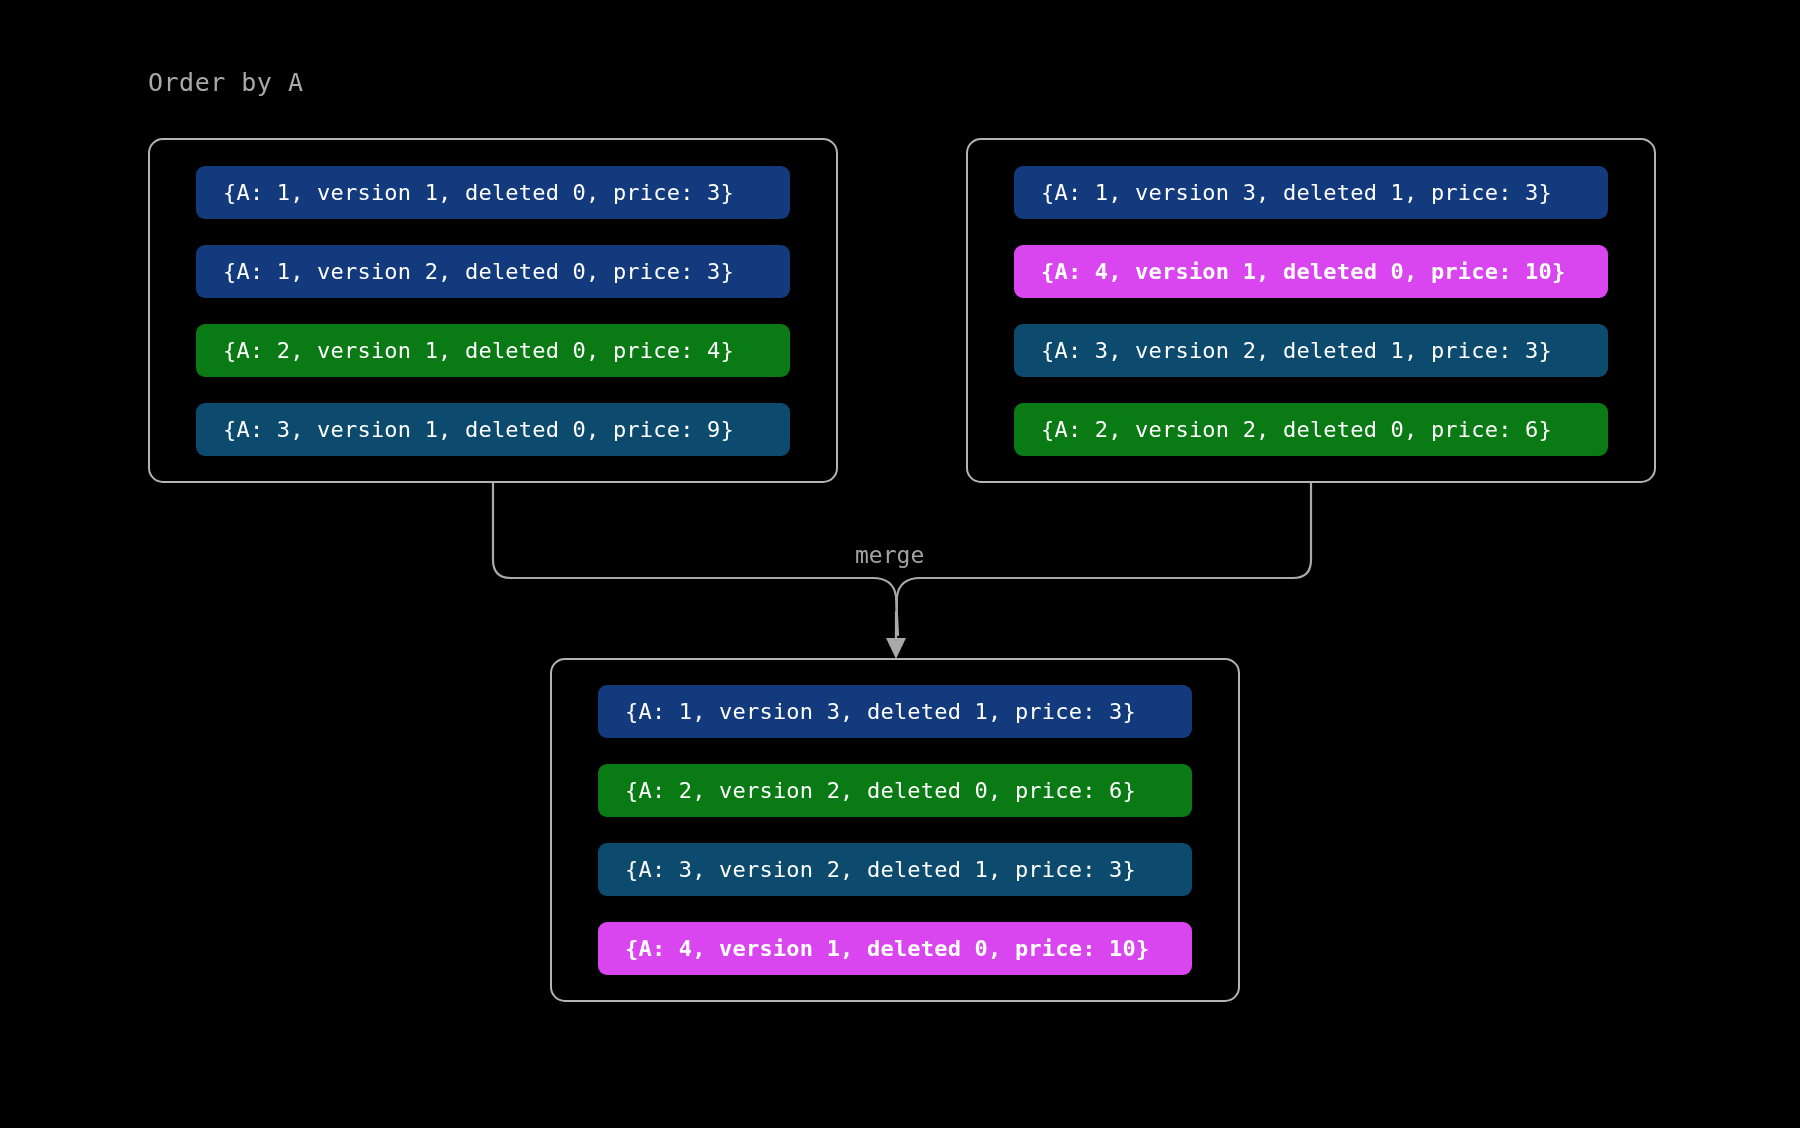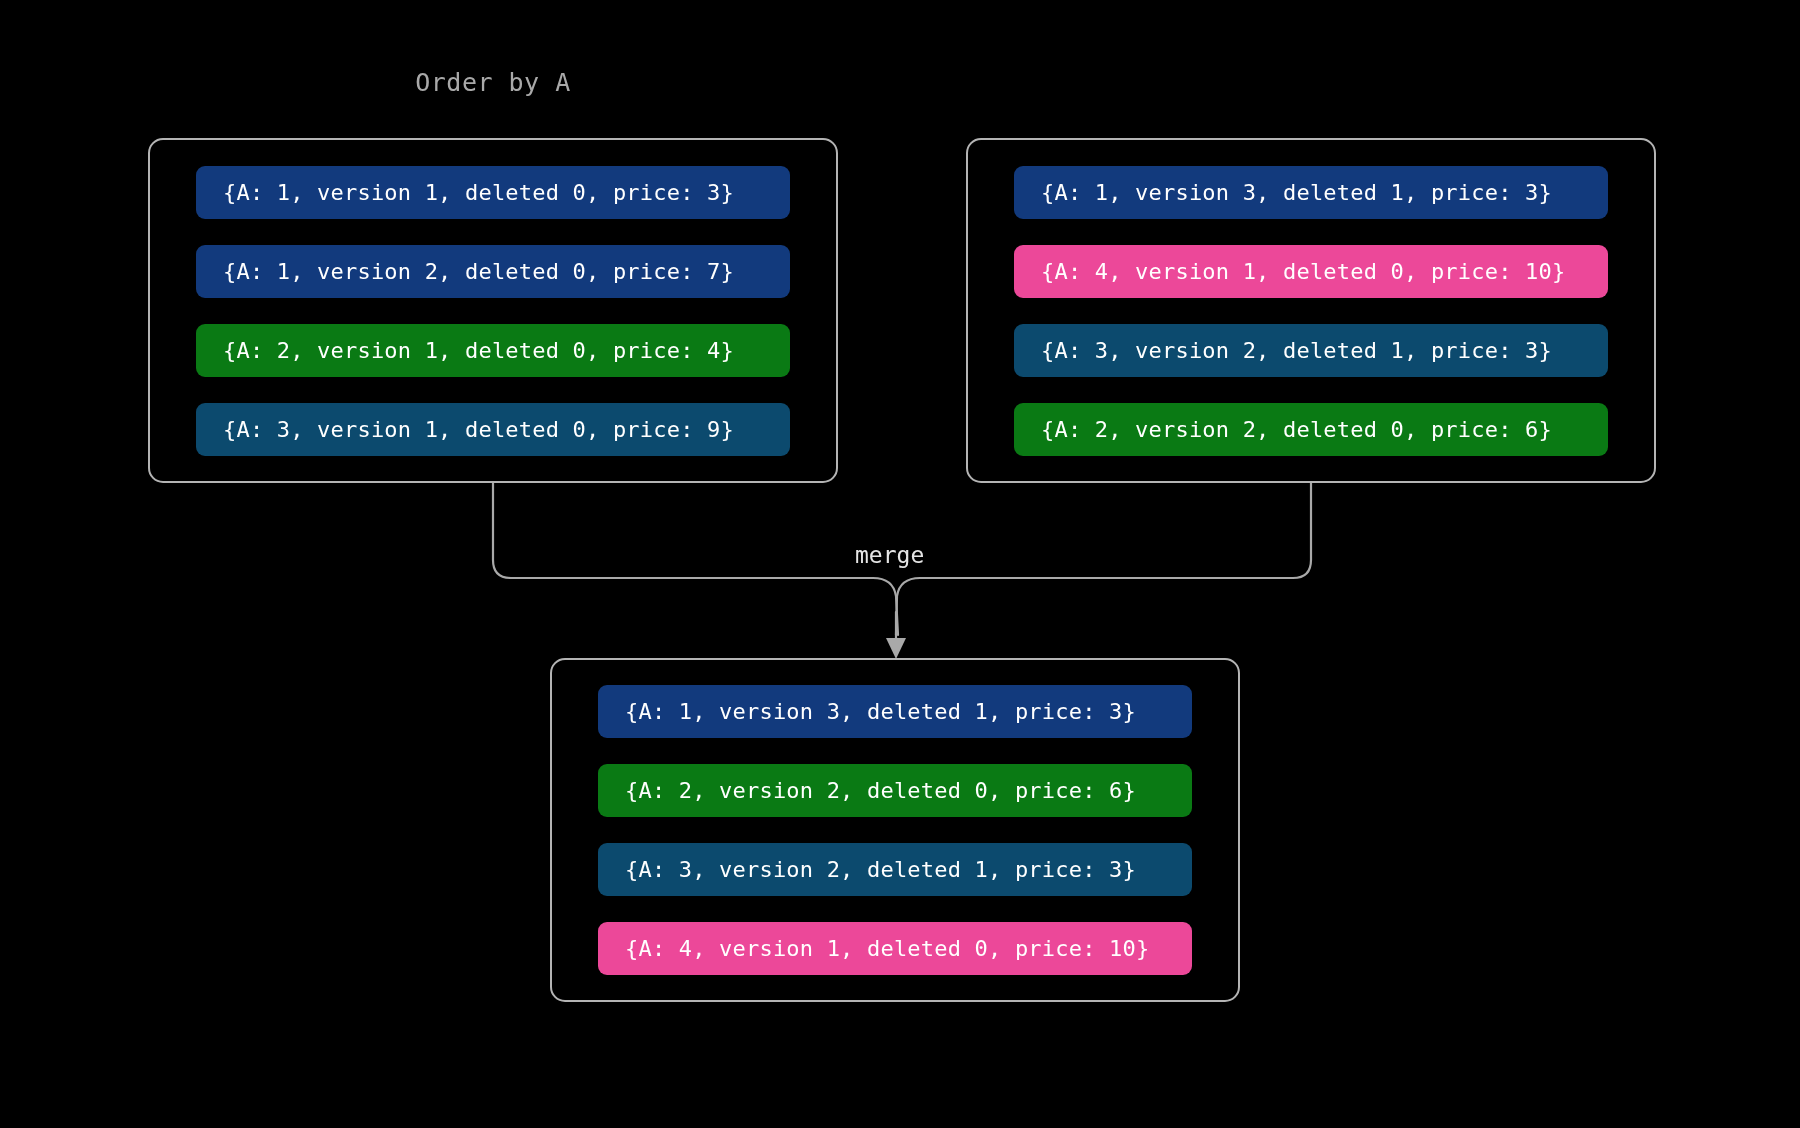--- a/index.html
+++ b/index.html
@@ -30,21 +30,21 @@
   }
   
   .group {
     position: absolute;
   }
   .group-title {
     position: absolute;
     left: 0;
     top: 0;
     width: 100%;
-    text-align: center;
+    text-align: left;
     color: #a9a9a9;
     font-size: 25px;
     letter-spacing: 0.5px;
     white-space: nowrap;
   }
   .panel {
     position: absolute;
     box-sizing: border-box;
     border: 2px solid #b4b4b4;
     border-radius: 15px;
@@ -70,38 +70,38 @@
     align-items: center;
     color: #ffffff;
     font-size: 22px;
     letter-spacing: 0.2px;
     white-space: nowrap;
     padding-left: 27px;
   }
   .row.blue   { background: #123a7d; }
   .row.green  { background: #0a7a14; }
   .row.red    { background: #0c4a6e; }
-  .row.purple { background: #ec4899; }
+  .row.purple { background: #d946ef; font-weight: bold; }
 
   
   #group-order-by-a { left: 148px; top: 68px; width: 690px; height: 415px; }
   #group-order-by-a .panel { left: 0; top: 70px; width: 690px; height: 345px; }
   #group-order-by-a .row { width: 594px; }
 
   #group-data-parts { left: 966px; top: 68px; width: 690px; height: 415px; }
   #group-data-parts .panel { left: 0; top: 70px; width: 690px; height: 345px; }
   #group-data-parts .row { width: 594px; }
 
   #group-merged { left: 550px; top: 658px; width: 690px; height: 344px; }
   #group-merged .panel { left: 0; top: 0; width: 690px; height: 344px; }
   #group-merged .row { width: 594px; }
 
   .edge-label {
     position: absolute;
-    color: #e5e5e5;
+    color: #a3a3a3;
     font-size: 23px;
     white-space: nowrap;
   }
   #merge-label { left: 855px; top: 542px; }
 </style>
 </head>
 <body>
 
 <div id="stage">
 
@@ -114,21 +114,21 @@
     <path d="M 896 612 L 896 650" fill="none" stroke="#a9a9a9" stroke-width="2.2" stroke-linecap="round"></path>
 
     <path d="M 886 638 L 896 659 L 906 638 Z" fill="#a9a9a9" stroke="none"></path>
   </svg>
 
   <div class="group" id="group-order-by-a">
     <div class="group-title">Order by A</div>
     <div class="panel">
       <div class="rows">
         <div class="row blue">{A: 1, version 1, deleted 0, price: 3}</div>
-        <div class="row blue">{A: 1, version 2, deleted 0, price: 7}</div>
+        <div class="row blue">{A: 1, version 2, deleted 0, price: 3}</div>
         <div class="row green">{A: 2, version 1, deleted 0, price: 4}</div>
         <div class="row red">{A: 3, version 1, deleted 0, price: 9}</div>
       </div>
     </div>
   </div>
 
   <div class="group" id="group-data-parts">
     <div class="panel">
       <div class="rows">
         <div class="row blue">{A: 1, version 3, deleted 1, price: 3}</div>

